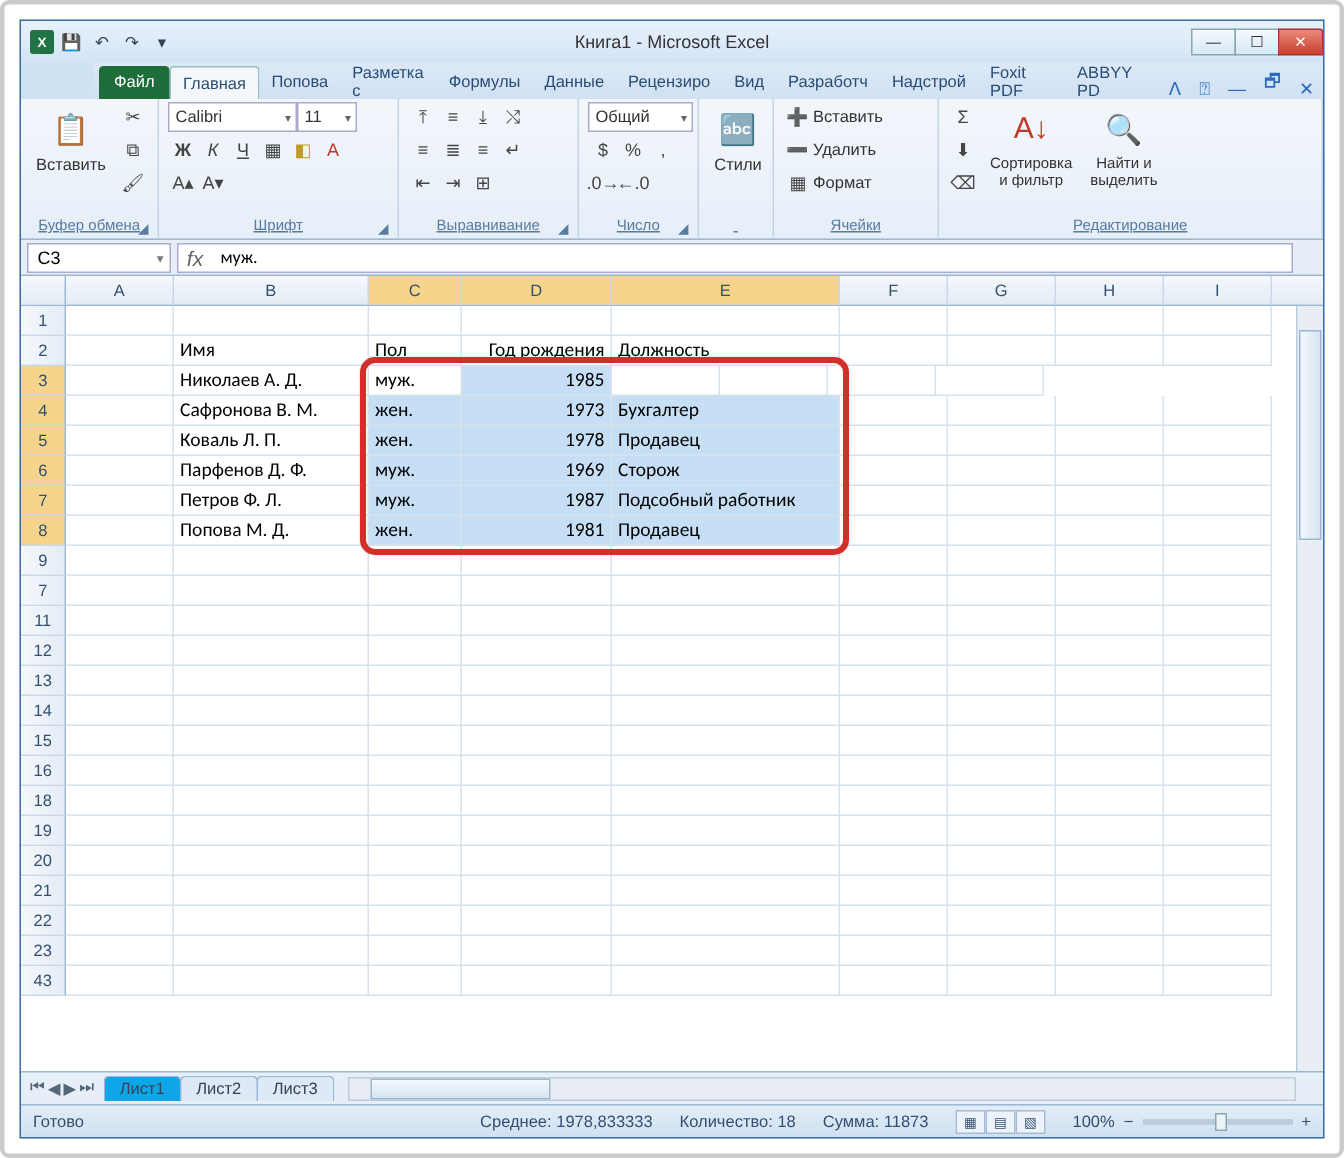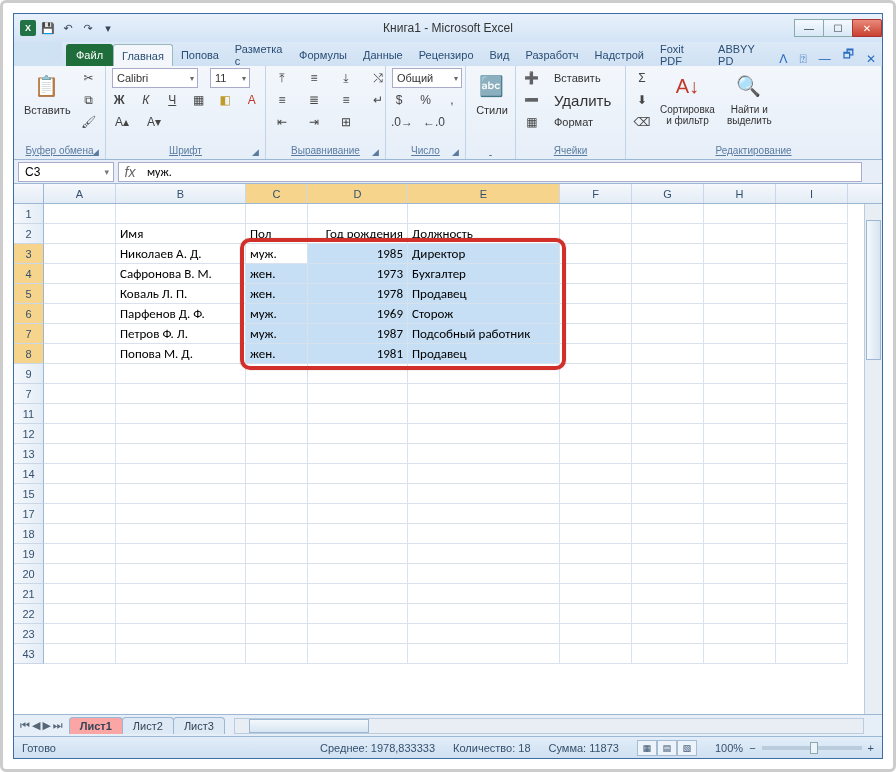--- a/index.html
+++ b/index.html
@@ -24,21 +24,21 @@
 .help-ic { color: #2a6cc2; padding: 0 6px; font-size: 12px; }
 
 .ribbon { height: 94px; background: linear-gradient(#f3f7fc,#e6eef8); border-bottom: 1px solid #9bb7d4; display: flex; font-size: 11px; color: #333; }
 .group { border-right: 1px solid #c3d4e6; padding: 2px 6px 0 6px; display: flex; flex-direction: column; }
 .group-body { flex: 1; display: flex; align-items: flex-start; gap: 4px; }
 .group-label { text-align: center; font-size: 10px; color: #5a7ba0; padding: 2px 0 3px; position: relative; text-decoration: underline; }
 .group-label .dlg { position: absolute; right: 0; bottom: 2px; font-size: 9px; color: #5a7ba0; }
 .big-btn { display: flex; flex-direction: column; align-items: center; gap: 2px; padding: 2px 4px; }
 .big-btn .glyph { width: 32px; height: 32px; display: flex; align-items: center; justify-content: center; font-size: 20px; }
 .small-col { display: flex; flex-direction: column; gap: 2px; }
-.srow { display: flex; align-items: center; gap: 12px; height: 20px; }
+.srow { display: flex; align-items: center; gap: 0; height: 20px; }
 .combo { height: 20px; border: 1px solid #aac; background: #fff; font-size: 11px; padding: 0 16px 0 4px; display: flex; align-items: center; position: relative; }
 .combo::after { content: "▾"; position: absolute; right: 3px; font-size: 8px; color: #666; }
 .ib { width: 20px; height: 20px; display: flex; align-items: center; justify-content: center; font-size: 12px; color: #444; border: 1px solid transparent; }
 
 .fbar { height: 24px; background: #e8eef7; border-bottom: 1px solid #9bb7d4; display: flex; align-items: center; font-size: 12px; }
 .namebox { width: 96px; height: 20px; border: 1px solid #aac; background: #fff; margin: 0 4px; padding: 0 18px 0 6px; display: flex; align-items: center; position: relative; }
 .namebox::after { content: "▾"; position: absolute; right: 4px; font-size: 9px; color: #777; }
 .fxarea { display: flex; align-items: center; flex: 1; border: 1px solid #aac; background: #fff; height: 20px; margin-right: 20px; }
 .fxbtn { width: 22px; text-align: center; color: #666; font-size: 14px; }
 .fxinput { flex: 1; padding: 0 6px; font-family: Calibri, sans-serif; }
@@ -56,21 +56,21 @@
 .cell.num { justify-content: flex-end; }
 .cell.selrange { background: #c6dff5; }
 .cell.active { background: #fff; }
 .cA { width: 72px; } .cB { width: 130px; } .cC { width: 62px; } .cD { width: 100px; } .cE { width: 152px; } .cF { width: 72px; } .cG { width: 72px; } .cH { width: 72px; } .cI { width: 72px; }
 
 .callout { position: absolute; border: 4px solid #d1302a; border-radius: 10px; pointer-events: none; box-shadow: 0 0 0 1px rgba(0,0,0,.05); }
 
 .sheetbar { height: 22px; background: #e6eef8; border-top: 1px solid #9bb7d4; display: flex; align-items: center; font-size: 11px; color: #385; }
 .navset { display: flex; gap: 2px; padding: 0 6px; color: #567; }
 .stab { padding: 2px 10px; border: 1px solid #9bb7d4; border-bottom: none; background: #dde9f5; color: #345; border-top-left-radius: 4px; border-top-right-radius: 4px; margin-right: -1px; }
-.stab.active { background: #fca5a5; font-weight: bold; }
+.stab.active { background: #0ea5e9; font-weight: normal; }
 .hscroll { flex: 1; margin: 0 18px 0 10px; height: 16px; background: #e9eef5; border: 1px solid #bcd; position: relative; }
 .hscroll .thumb { position: absolute; left: 14px; top: 0; bottom: 0; width: 120px; background: linear-gradient(#f4f8fc,#d7e5f1); border: 1px solid #9bb7d4; }
 
 .status { height: 22px; background: linear-gradient(#e2edf8,#cfe0f1); border-top: 1px solid #9bb7d4; display: flex; align-items: center; font-size: 11px; color: #34506e; padding: 0 8px; gap: 18px; }
 .status .spacer { flex: 1; }
 .viewbtns { display: flex; gap: 0; }
 .vb { width: 20px; height: 16px; border: 1px solid #a6bcd3; background: #edf3fa; display: flex; align-items: center; justify-content: center; font-size: 9px; }
 .zoom { display: flex; align-items: center; gap: 6px; }
 .zslider { width: 100px; height: 4px; background: #bcd; position: relative; }
 .zslider .zt { position: absolute; left: 48%; top: -4px; width: 8px; height: 12px; background: #edf3fa; border: 1px solid #8aa; }
@@ -224,21 +224,21 @@
 
     <div class="group" style="width:110px">
       <div class="group-body">
         <div class="small-col" style="width:100%">
           <div class="srow">
                 <span class="ib">➕</span>
                 <span style="font-size:11px">Вставить</span>
               </div>
           <div class="srow">
                 <span class="ib">➖</span>
-                <span style="font-size:15px">Удалить</span>
+                <span style="font-size:11px">Удалить</span>
               </div>
           <div class="srow">
                 <span class="ib">▦</span>
                 <span style="font-size:11px">Формат</span>
               </div>
         </div>
       </div>
       <div class="group-label"><span>Ячейки</span></div>
     </div>
 
@@ -311,21 +311,20 @@
             <div class="cell cG"></div>
             <div class="cell cH"></div>
             <div class="cell cI"></div>
           </div>
           <div class="row">
             <div class="rh sel">3</div>
             <div class="cell cA"></div>
             <div class="cell cB">Николаев А. Д.</div>
             <div class="cell cC selrange active">муж.</div>
             <div class="cell cD selrange num">1985</div>
-            <div class="cell cE selrange">Директор</div>
             <div class="cell cF"></div>
             <div class="cell cG"></div>
             <div class="cell cH"></div>
             <div class="cell cI"></div>
           </div>
           <div class="row">
             <div class="rh sel">4</div>
             <div class="cell cA"></div>
             <div class="cell cB">Сафронова В. М.</div>
             <div class="cell cC selrange">жен.</div>
@@ -462,21 +461,21 @@
             <div class="cell cB"></div>
             <div class="cell cC"></div>
             <div class="cell cD num"></div>
             <div class="cell cE"></div>
             <div class="cell cF"></div>
             <div class="cell cG"></div>
             <div class="cell cH"></div>
             <div class="cell cI"></div>
           </div>
           <div class="row">
-            <div class="rh">17</div>
+            <div class="rh">16</div>
             <div class="cell cA"></div>
             <div class="cell cB"></div>
             <div class="cell cC"></div>
             <div class="cell cD num"></div>
             <div class="cell cE"></div>
             <div class="cell cF"></div>
             <div class="cell cG"></div>
             <div class="cell cH"></div>
             <div class="cell cI"></div>
           </div>

